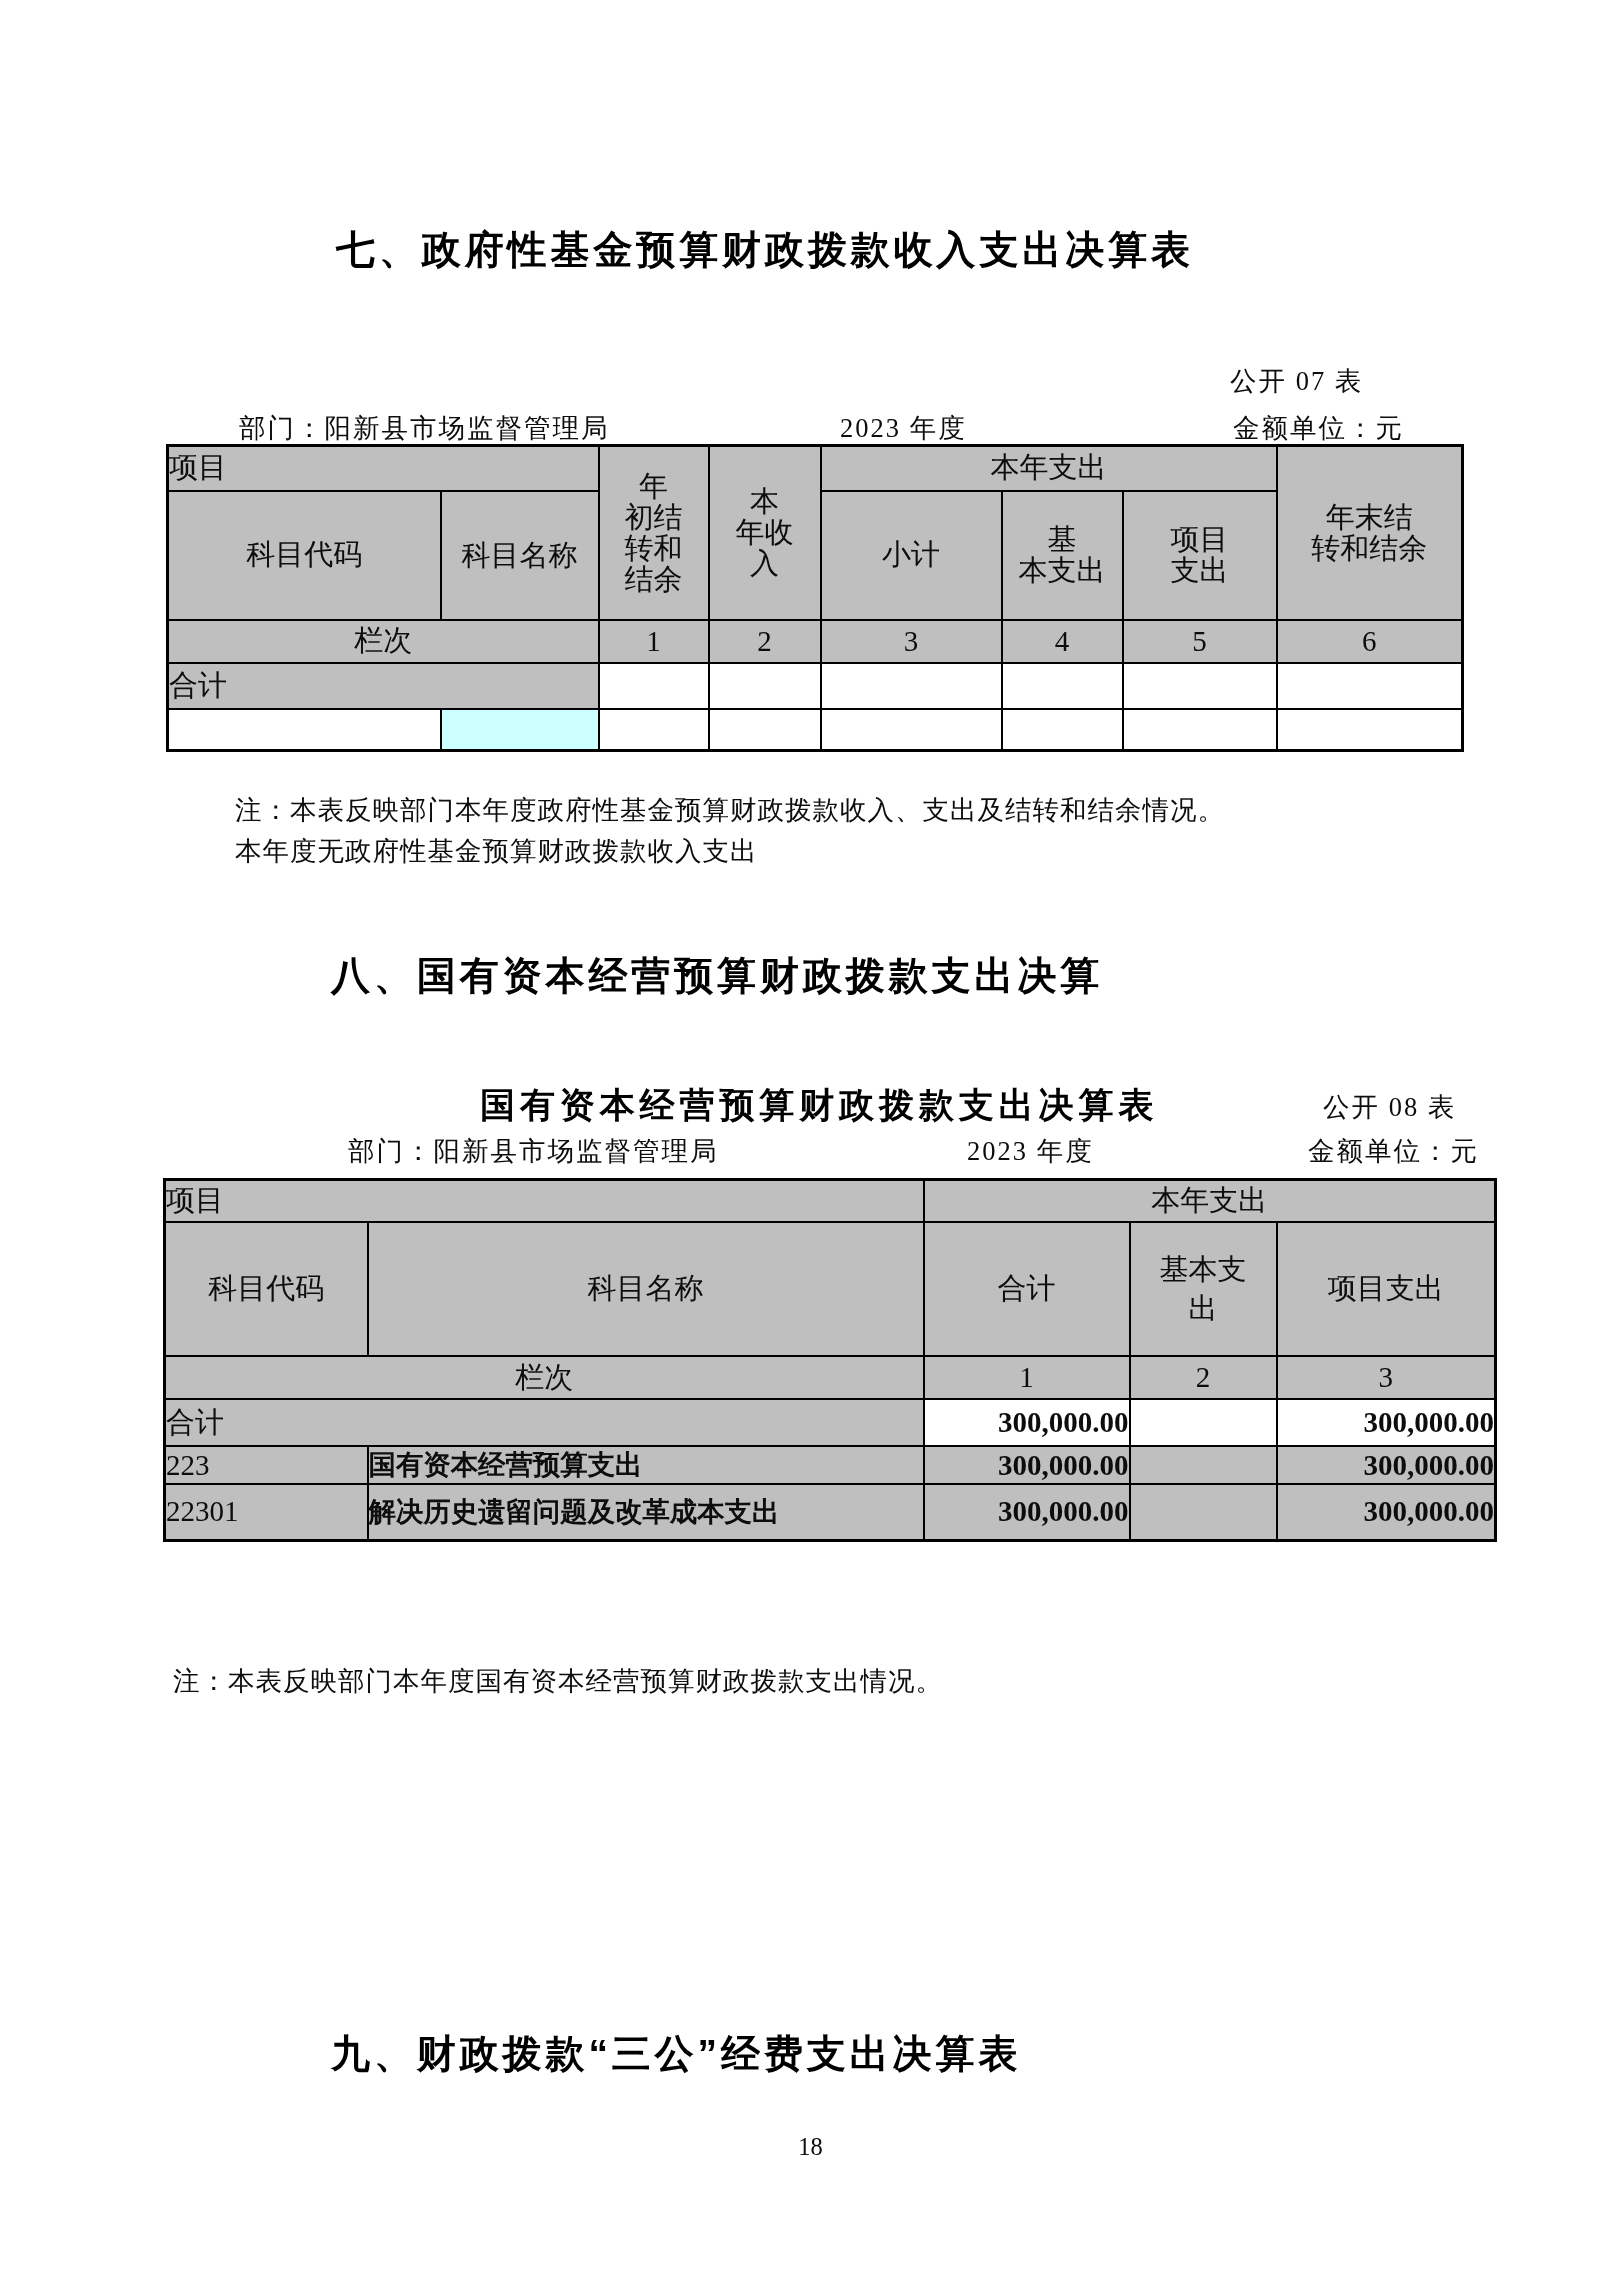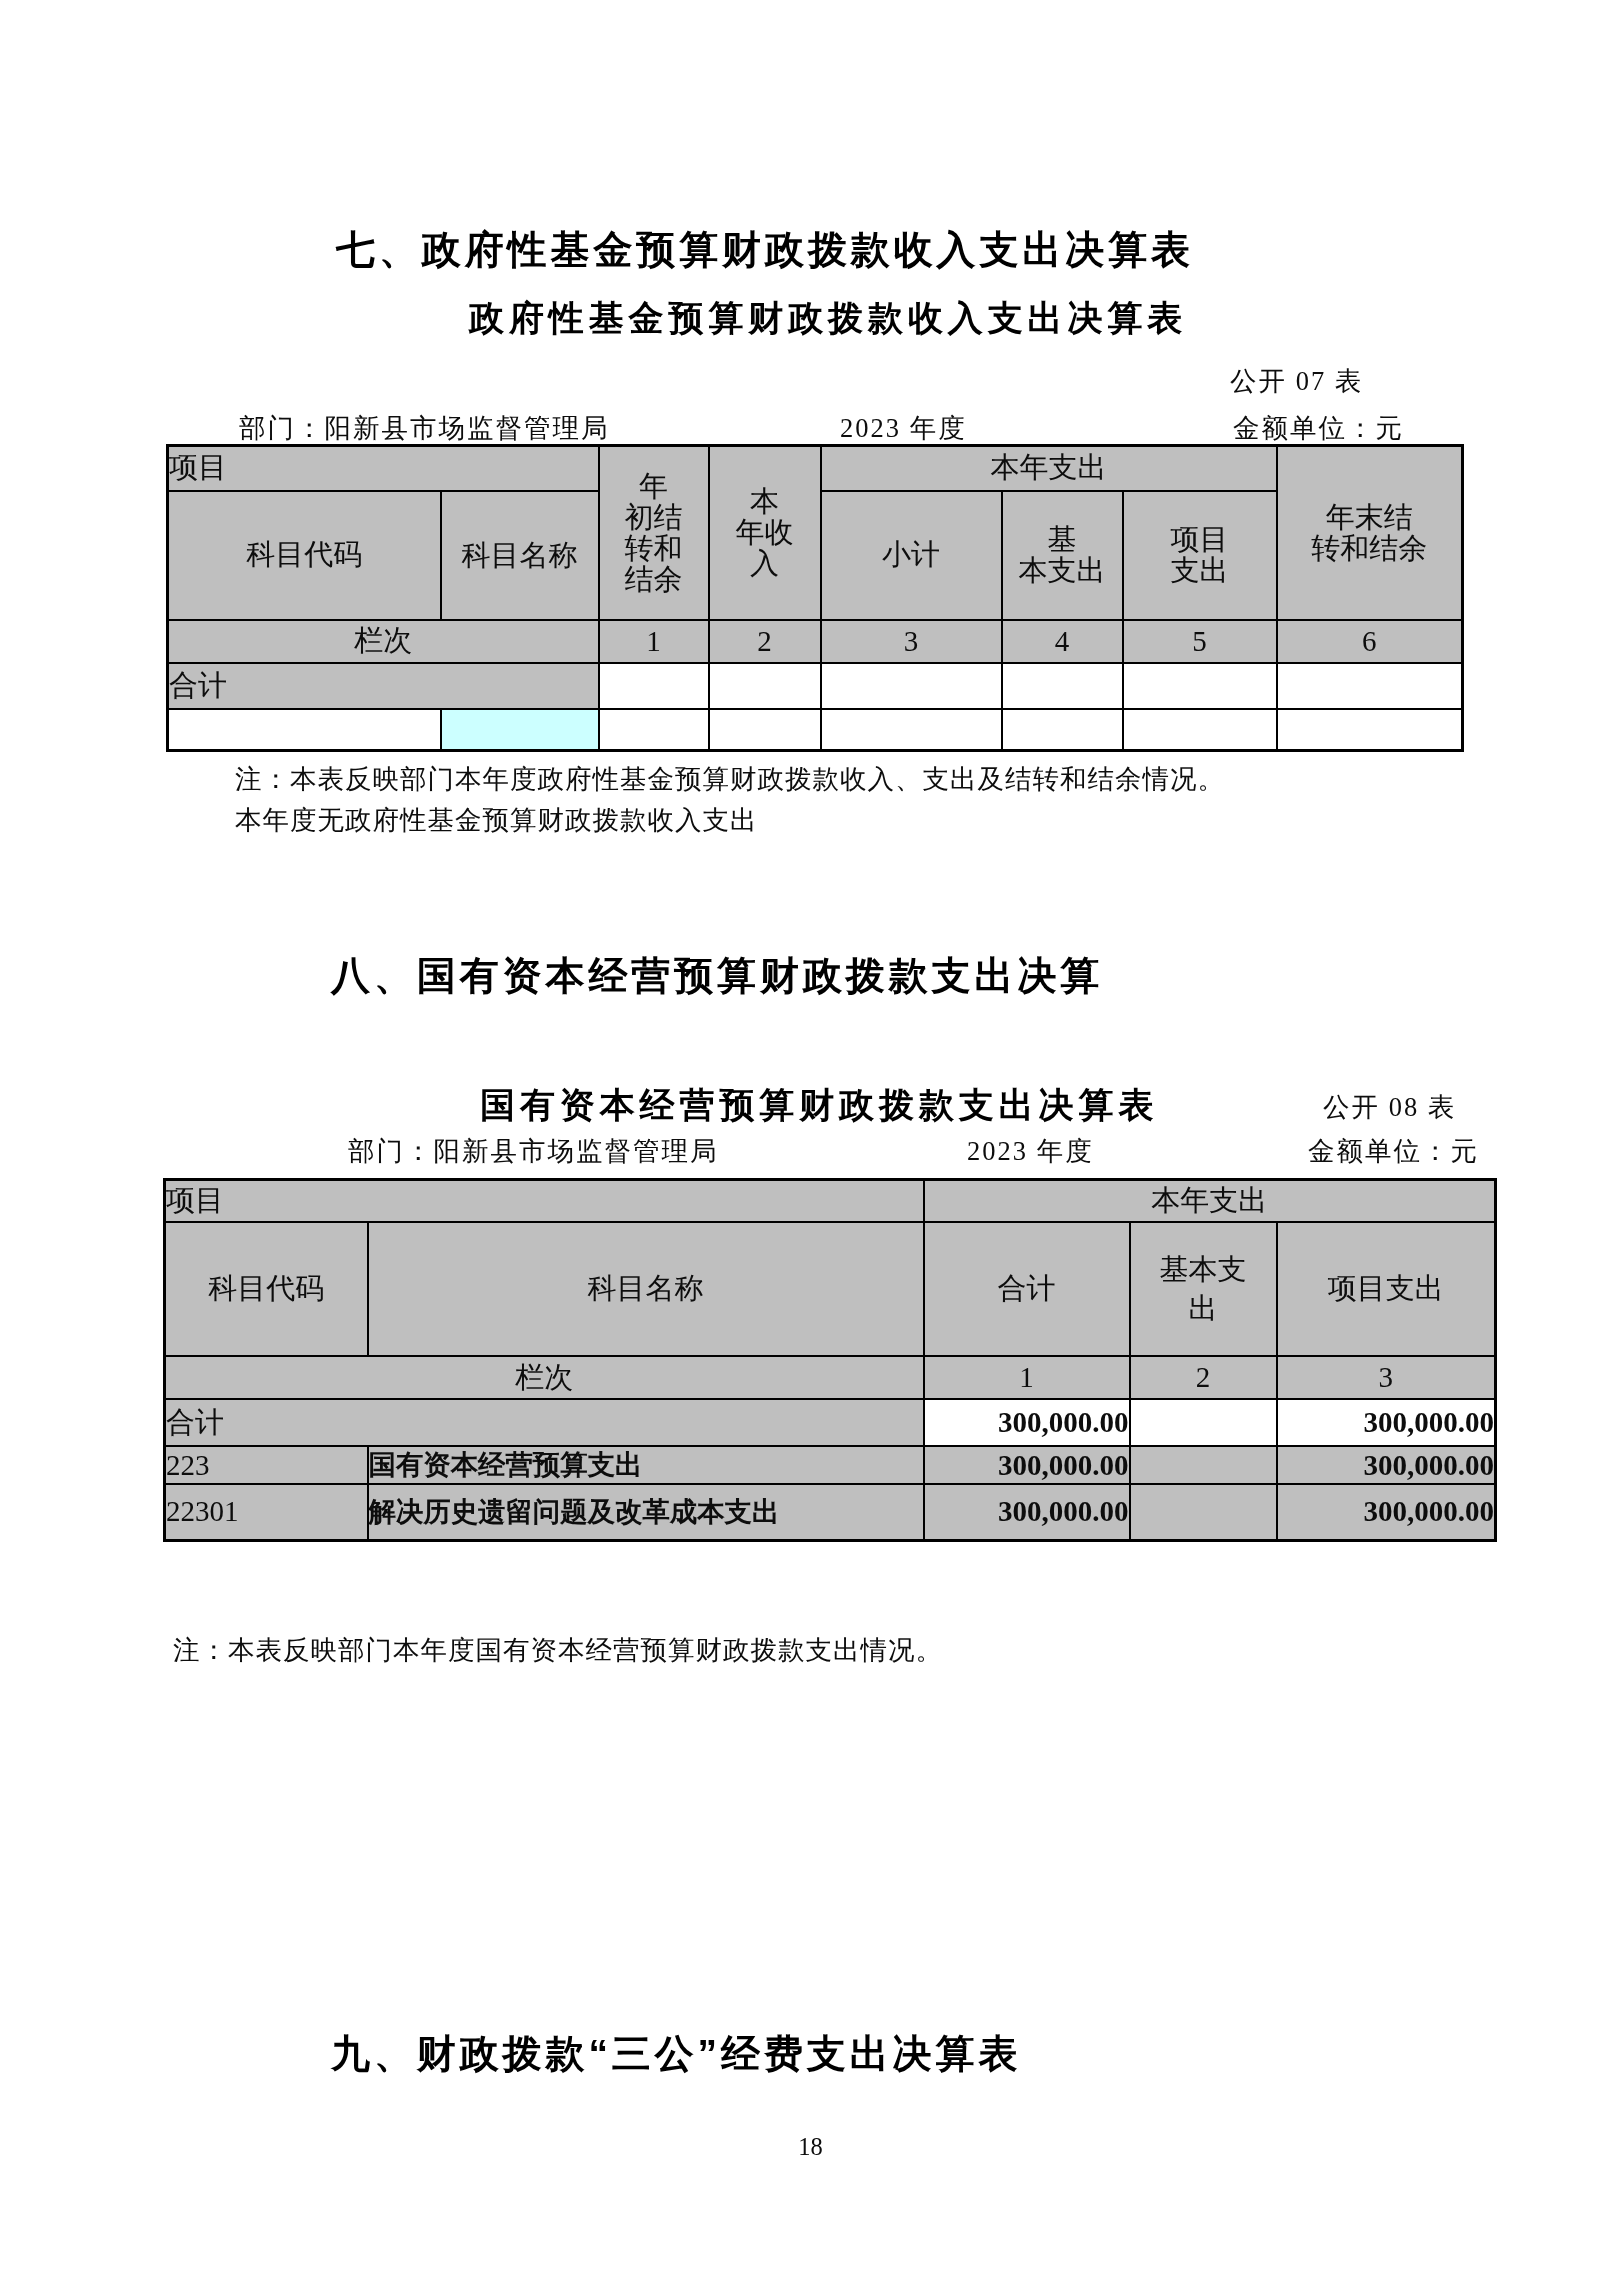--- a/index.html
+++ b/index.html
@@ -4,21 +4,21 @@
 <style>
   html,body{margin:0;padding:0;background:#e8e8e8;}
   .page{position:relative;width:1621px;height:2293px;background:#ffffff;margin:0 auto;
         font-family:"Liberation Serif","DejaVu Serif",serif;color:#0d0d0d;overflow:hidden;}
   .abs{position:absolute;}
   .title{font-family:"Liberation Sans","DejaVu Sans",sans-serif;font-weight:bold;
          font-size:39px;letter-spacing:3.9px;white-space:nowrap;color:#000;}
   .subtitle{font-family:"Liberation Sans","DejaVu Sans",sans-serif;font-weight:bold;
             font-size:35px;letter-spacing:4.9px;white-space:nowrap;color:#000;}
   .meta{font-size:26.5px;letter-spacing:2px;white-space:nowrap;}
-  .note{font-size:26.5px;letter-spacing:1px;white-space:nowrap;}
+  .note{font-size:26.5px;letter-spacing:1px;white-space:nowrap;margin-top:31px;}
   table.doc{border-collapse:collapse;table-layout:fixed;position:absolute;
             border:3.9px solid #000;background:#fff;}
   table.doc td{border:2px solid #000;font-size:29px;vertical-align:middle;
                padding:0;overflow:hidden;}
   .gray{background:#bfbfbf;}
   .cyan{background:#ccffff;}
   .c{text-align:center;}
   .pl-lg{text-align:left;padding-left:67px;}
   .pl-sm{text-align:left;padding-left:13.7px;}
   .num{text-align:right;padding-right:9.8px;}
@@ -30,21 +30,20 @@
   .lanci td{border-top:3.9px solid #000;border-bottom:3.9px solid #000;}
   .wrapcell{text-align:left;text-indent:33px;line-height:35px;padding:2px 9.8px 2px 7.8px;}
   .pageno{font-size:24.5px;}
 </style>
 </head>
 <body>
 
 <div class="page">
 
   <div class="abs title" style="left:324px;top:223px;margin-left:12px;">七、政府性基金预算财政拨款收入支出决算表</div>
-  <div class="abs subtitle" style="left:469px;top:295px;">政府性基金预算财政拨款收入支出决算表</div>
   <div class="abs meta" style="left:1230px;top:363px;">公开 07 表</div>
 
   <div class="abs" style="left:0;top:410px;width:1621px;height:29px;">
     <span class="abs meta" style="left:239px;top:0;">部门：阳新县市场监督管理局</span>
     <span class="abs meta" style="left:840px;top:0;">2023 年度</span>
     <span class="abs meta" style="left:1233px;top:0;">金额单位：元</span>
   </div>
 
   <table class="doc" style="left:166px;top:444px;width:1295px;">
     <colgroup>

